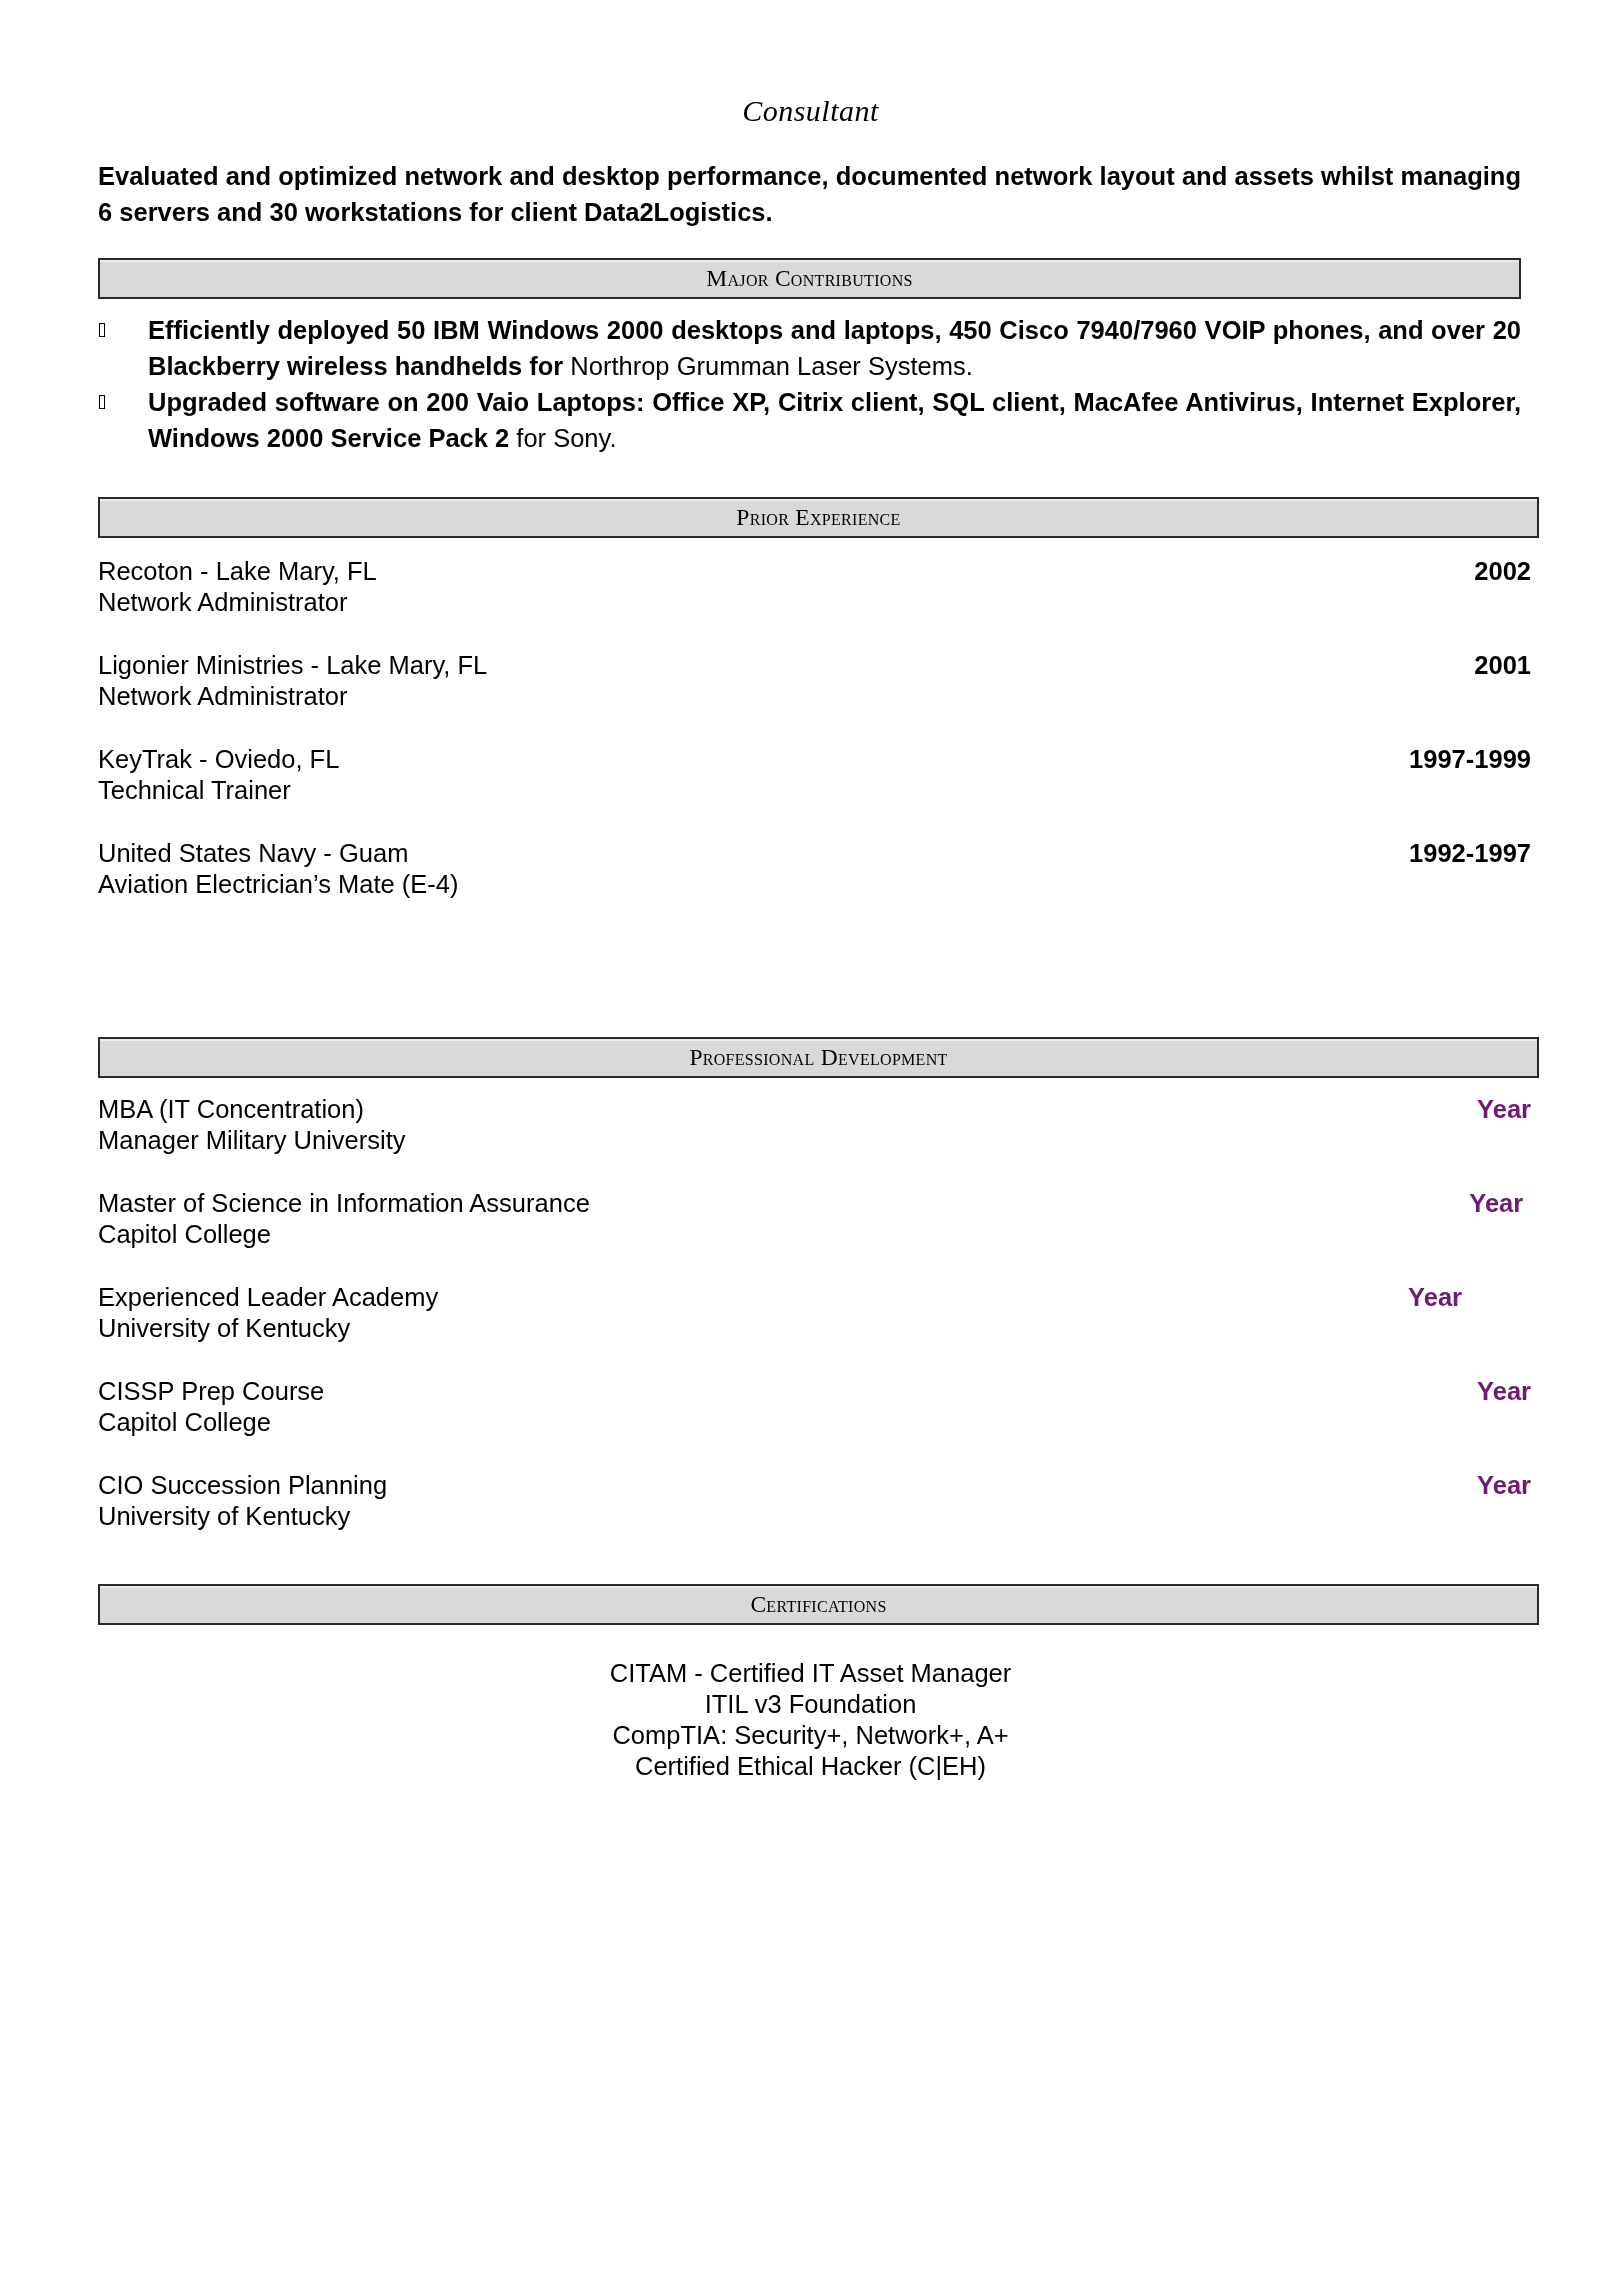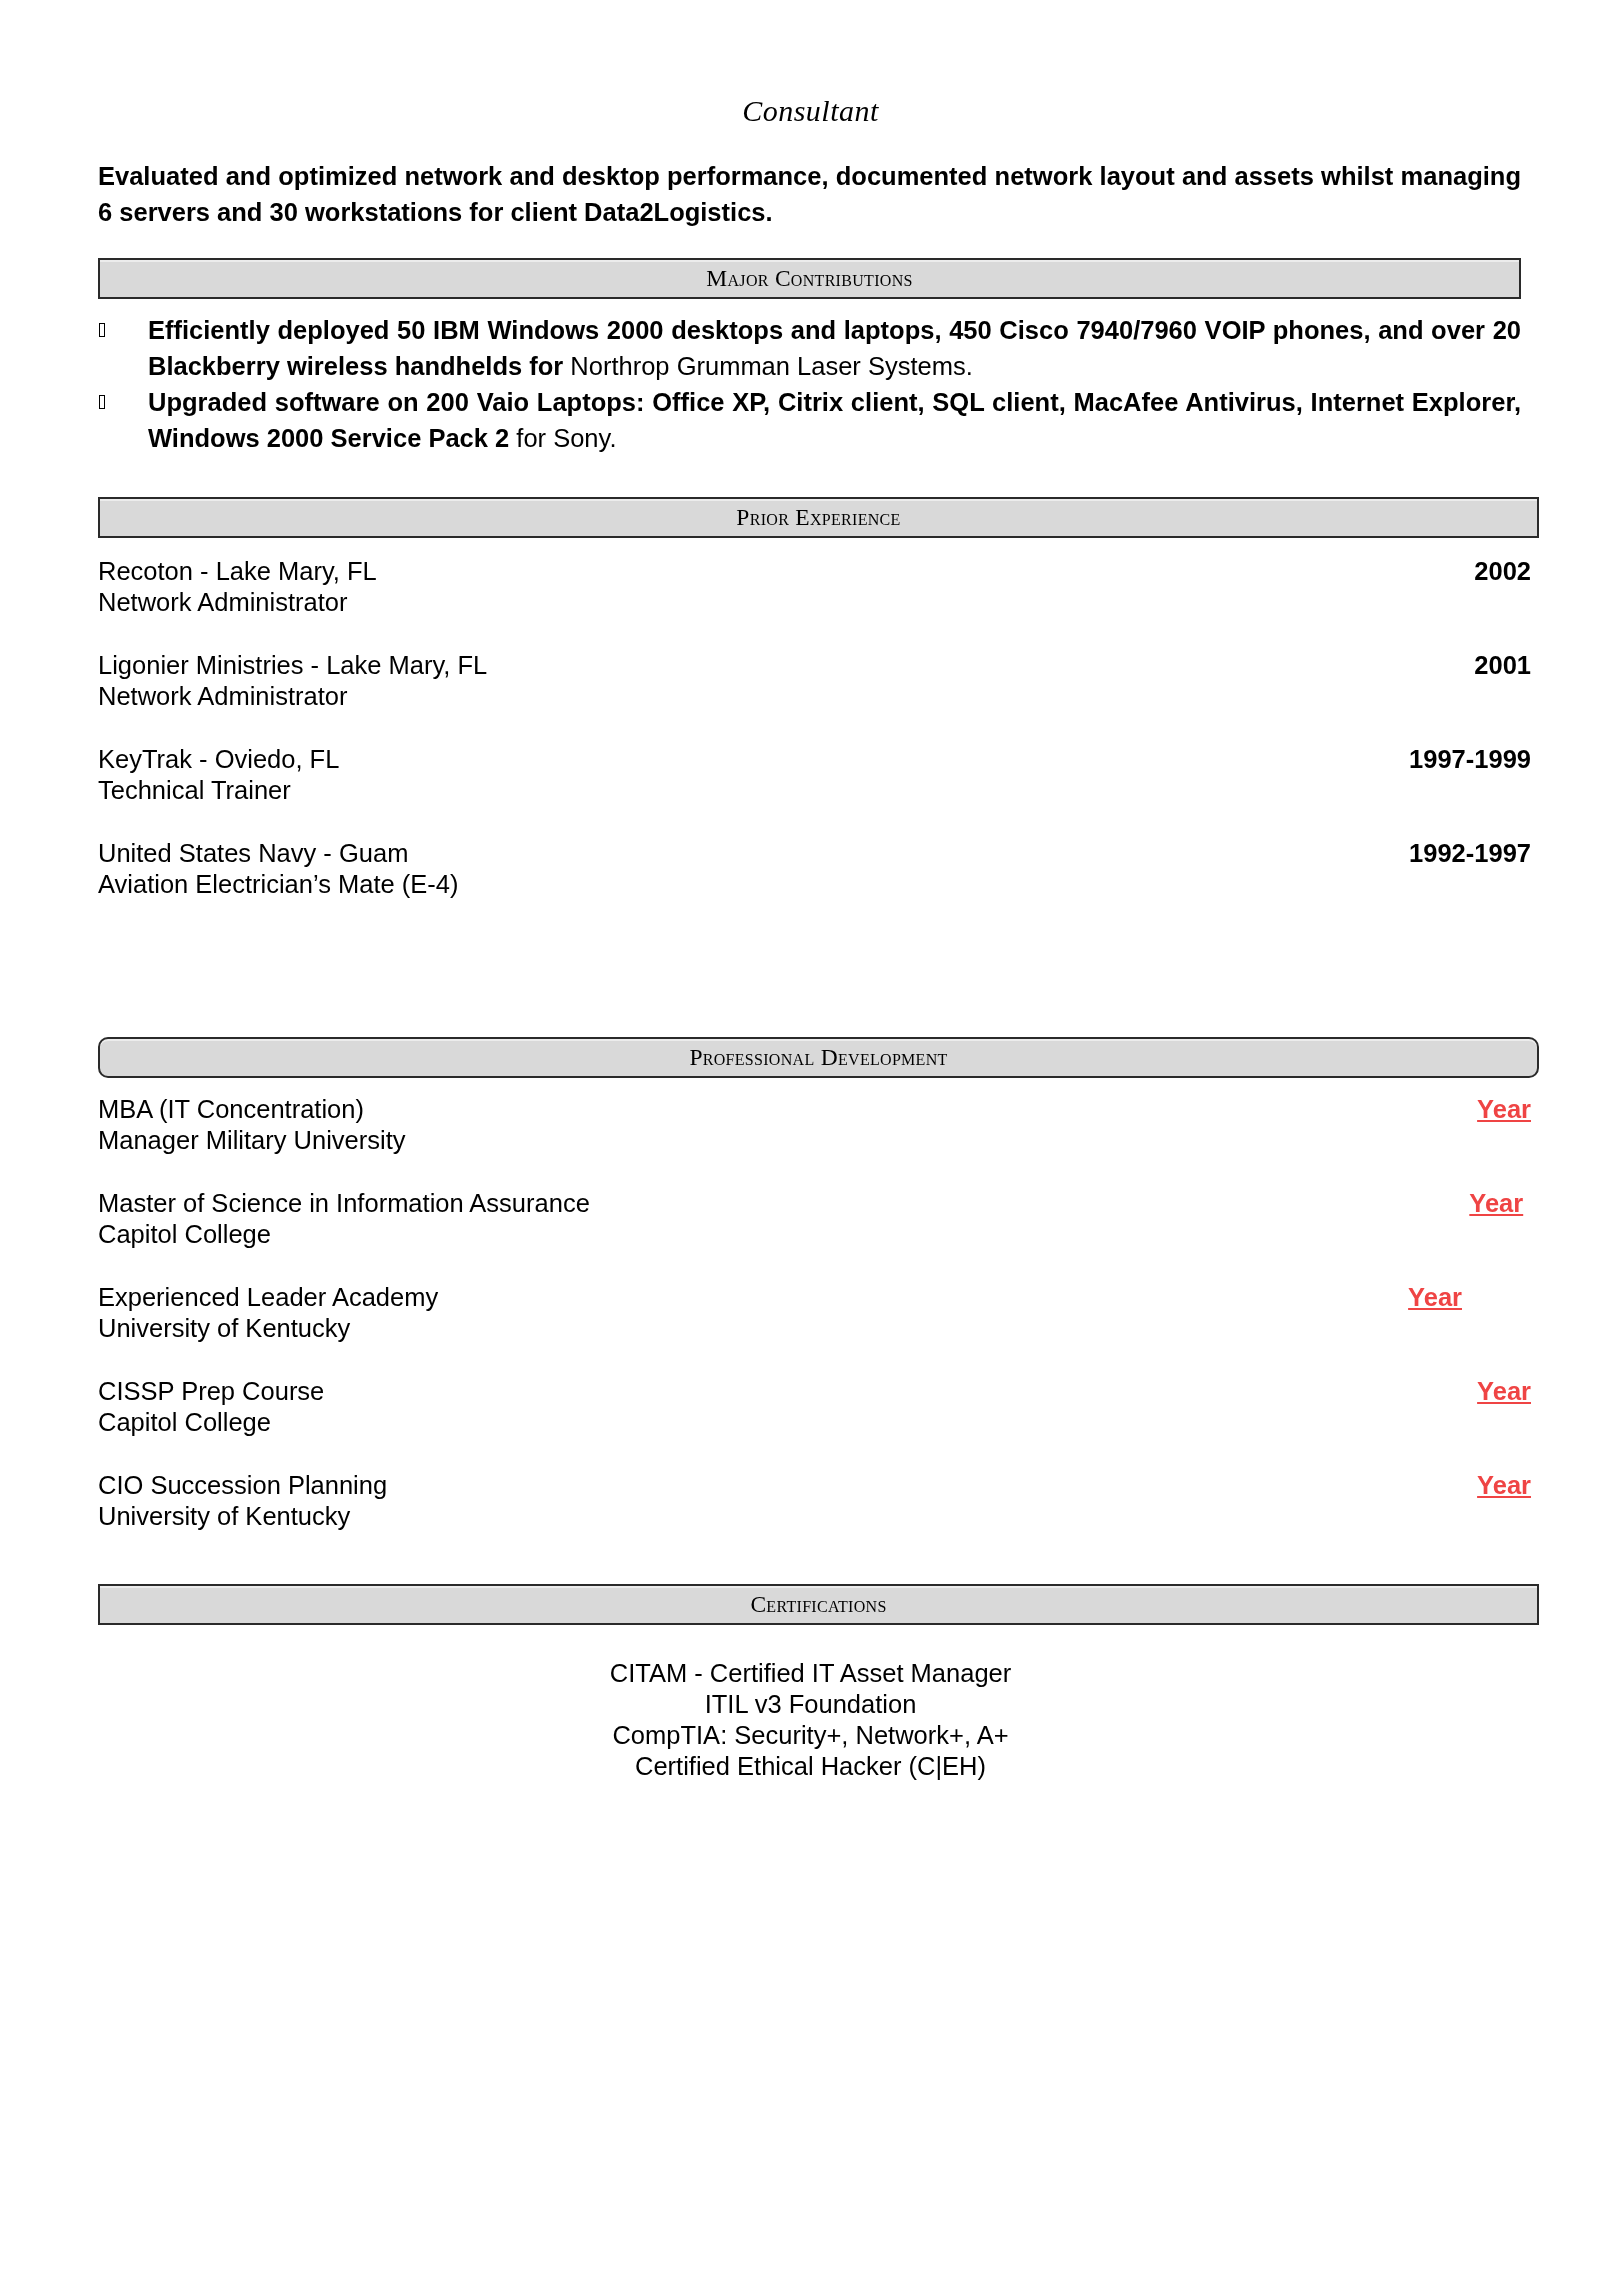--- a/index.html
+++ b/index.html
@@ -23,21 +23,21 @@
   .bullets { position: absolute; left: 98px; width: 1423px; top: 312px; margin: 0; padding: 0; list-style: none; }
   .bullets li { position: relative; padding-left: 50px; font-size: 25.5px; line-height: 36px; text-align: justify; }
   .bullet-icon { position: absolute; left: 1px; top: 10.8px; width: 5.9px; height: 14.7px; border: 1.5px solid #000; box-sizing: border-box; }
   .b { font-weight: bold; }
 
   .entries { position: absolute; left: 98px; width: 1436px; }
   .entry { position: relative; height: 94px; }
   .entry .name { position: absolute; left: 0; top: 0; font-weight: normal; font-size: 25.5px; line-height: 31px; white-space: nowrap; }
   .entry .sub  { position: absolute; left: 0; top: 31px; font-size: 25.5px; line-height: 31px; white-space: nowrap; }
   .entry .year { position: absolute; right: 0; top: 0; font-weight: bold; font-size: 25.5px; line-height: 31px; white-space: nowrap; }
-  .entry .year.blue { color: #ef4444; text-decoration: underline; }
+  .entry .year.blue { color: #701a75; }
 
   .certs { position: absolute; left: 0; width: 1621px; top: 1658px; text-align: center; font-size: 25.5px; line-height: 31px; }
   .certs div { white-space: nowrap; }
 </style>
 </head>
 <body>
 
 <div class="page">
 
   <div class="job-title">Consultant</div>
@@ -78,21 +78,21 @@
       <div class="sub">Technical Trainer</div>
       <div class="year">1997-1999</div>
     </div>
     <div class="entry">
       <div class="name">United States Navy - Guam</div>
       <div class="sub">Aviation Electrician’s Mate (E-4)</div>
       <div class="year">1992-1997</div>
     </div>
   </div>
 
-  <div class="section-box" style="top:1037px; width:1437px;border-radius:10px;">
+  <div class="section-box" style="top:1037px; width:1437px;">
     <span>Professional Development</span>
   </div>
 
   <div class="entries" style="top:1094px; width:1433px;">
     <div class="entry">
       <div class="name">MBA (IT Concentration)</div>
       <div class="sub">Manager Military University</div>
       <div class="year blue">Year</div>
     </div>
     <div class="entry">

